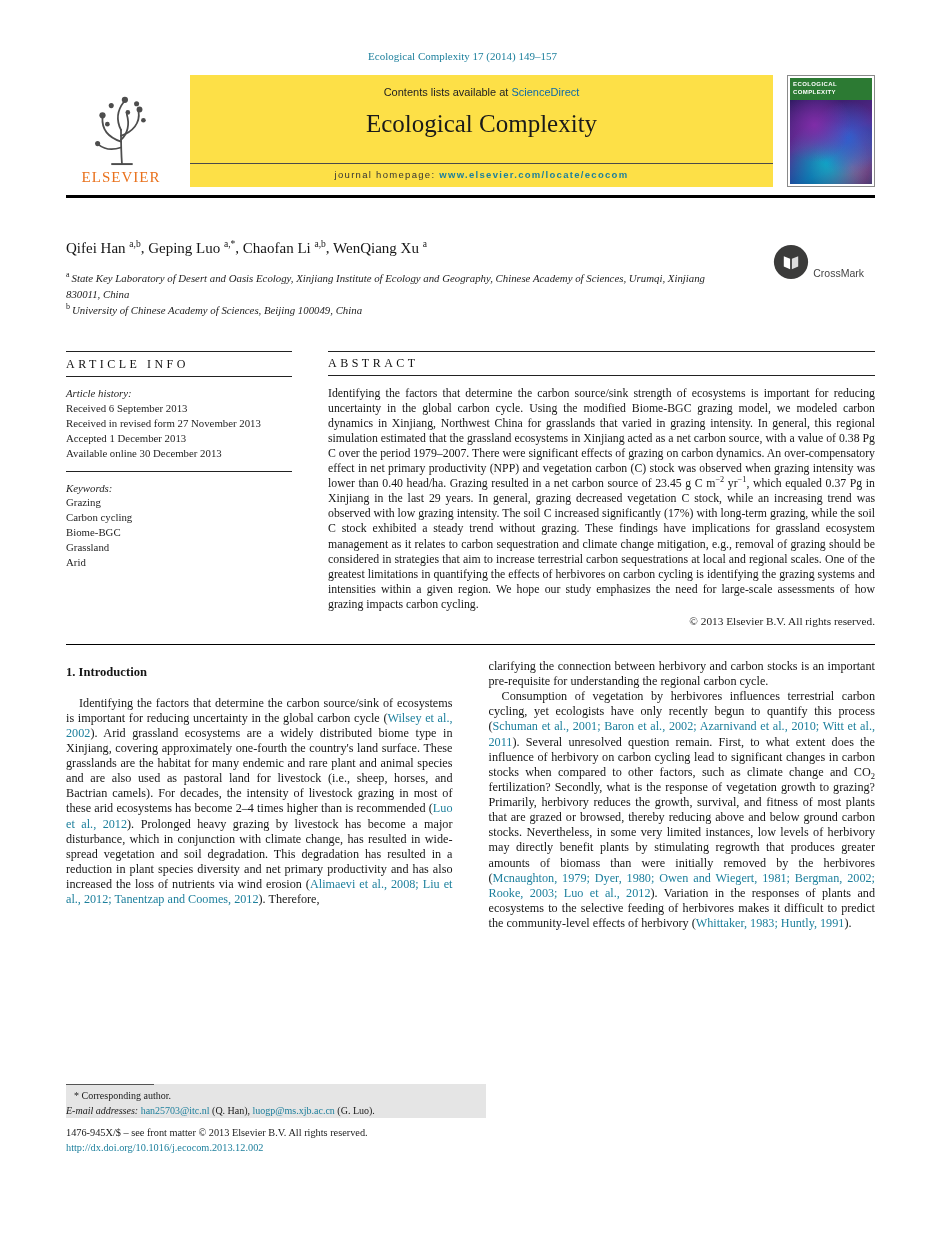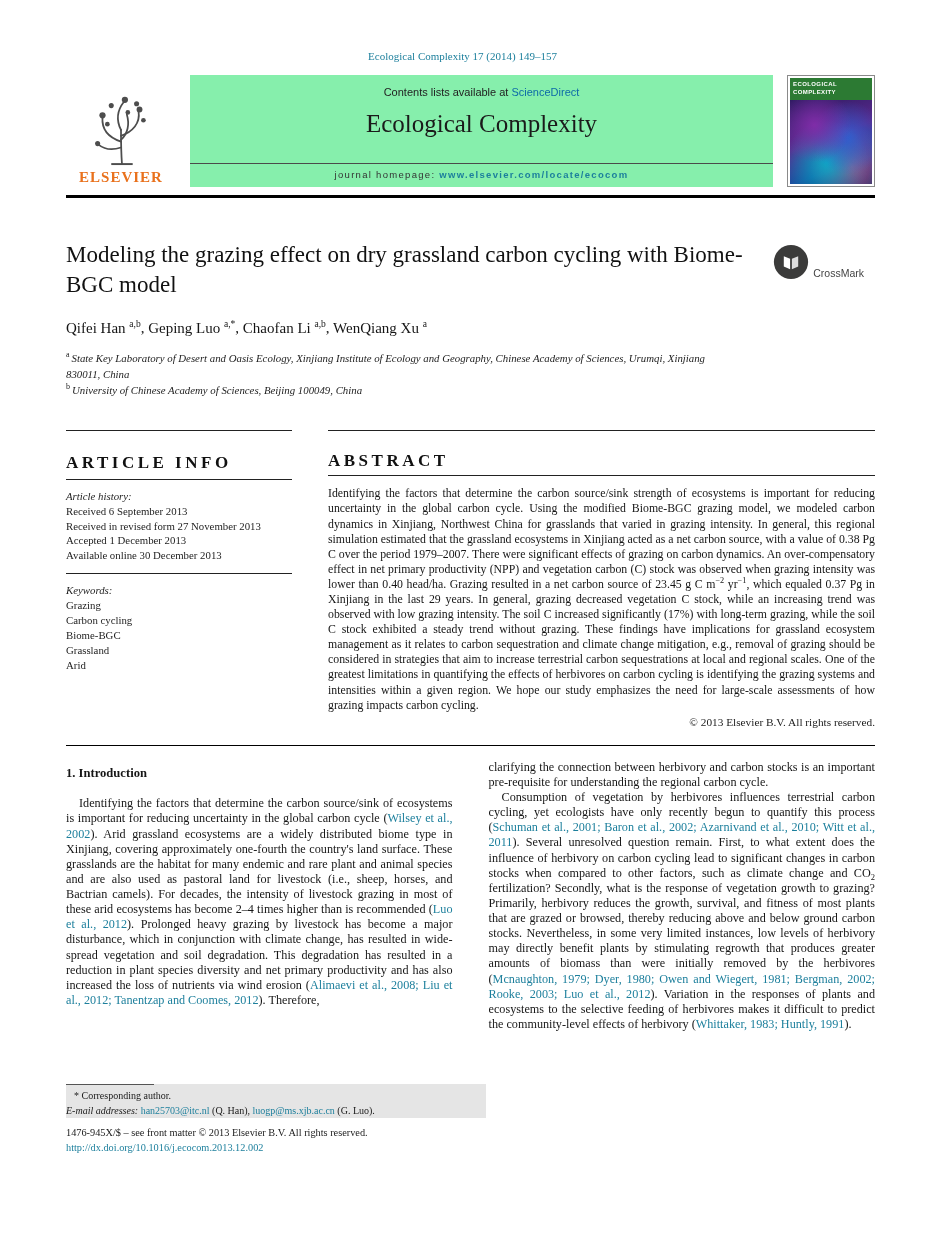--- a/index.html
+++ b/index.html
@@ -14,22 +14,22 @@
   .teal{color:var(--link-teal);}
   .blue{color:var(--link-blue);}
   .cite{color:var(--link-teal);}
   sup{vertical-align:super;font-size:70%;line-height:0;}
   sub{vertical-align:sub;font-size:70%;line-height:0;}
 
   .journal-ref{padding-top:50px;text-align:center;font-size:11px;}
 
   .header-row{margin:13px 50px 0 66px;display:flex;align-items:stretch;height:112px;}
   .elsevier-box{width:110px;display:flex;flex-direction:column;align-items:center;justify-content:flex-end;padding-bottom:1px;}
-  .elsevier-word{font-size:15px;font-weight:bold;color:var(--elsevier-orange);letter-spacing:1px;margin-top:2px;}
-  .center-box{flex:1;background:#86efac;margin:0 14px;display:flex;flex-direction:column;text-align:center;}
+  .elsevier-word{font-size:15px;font-weight:normal;color:var(--elsevier-orange);letter-spacing:1px;margin-top:2px;}
+  .center-box{flex:1;background:#fde047;margin:0 14px;display:flex;flex-direction:column;text-align:center;}
   .contents-line{font-family:"Liberation Sans",sans-serif;font-size:11px;margin-top:11px;color:#222;}
   .journal-title{font-size:25px;color:#1a1a1a;margin:12px 0 10px;flex:1;}
   .homepage-strip{border-top:1px solid #4a4a4a;padding:5px 0 7px;font-family:"Liberation Sans",sans-serif;font-size:9.5px;letter-spacing:1.3px;color:#333;}
   .homepage-strip .teal{font-weight:bold;}
   .cover-box{width:88px;border:1px solid #8a8a8a;background:#fff;padding:2px;display:flex;flex-direction:column;}
   .cover-band{background:#2c7a33;color:#fff;font-family:"Liberation Sans",sans-serif;font-size:6px;font-weight:bold;letter-spacing:.4px;padding:3px;line-height:1.3;text-align:left;}
   .cover-art{flex:1;background:
      radial-gradient(circle at 30% 30%, rgba(130,45,170,.95), rgba(130,45,170,0) 45%),
      radial-gradient(circle at 70% 45%, rgba(45,95,210,.9), rgba(45,95,210,0) 50%),
      radial-gradient(circle at 45% 75%, rgba(0,185,205,.85), rgba(0,185,205,0) 55%),
@@ -45,21 +45,21 @@
   .authors{margin:20px 50px 0 66px;font-size:15px;color:#151515;}
   .authors sup{font-size:9.5px;}
 
   .affiliations{margin:13px 50px 0 66px;font-size:10.8px;line-height:1.5;color:#222;width:640px;}
   .affiliations p{font-style:italic;}
   .affiliations sup{font-style:normal;font-size:8px;}
 
   .info-section{margin:32px 50px 0 66px;display:flex;}
   .info-col{width:226px;flex:none;font-size:10.8px;line-height:1.38;color:#1d1d1d;}
   .abstract-col{flex:1;margin-left:36px;}
-  .col-heading{font-size:17px;letter-spacing:3.5px;color:#111;padding:20px 0 4px;border-top:1px solid #222;border-bottom:1px solid #222;font-weight:bold;}
+  .col-heading{font-size:12px;letter-spacing:3.5px;color:#111;padding:4px 0 4px;border-top:1px solid #222;border-bottom:1px solid #222;}
   .label-it{font-style:italic;margin-top:9px;}
   .mini-rule{border-top:1px solid #222;margin-top:10px;}
   .abstract-text{margin-top:10px;font-size:11.8px;line-height:1.28;text-align:justify;color:#151515;}
   .copyright{text-align:right;font-size:11.3px;margin-top:3px;}
 
   .section-divider{margin:17px 50px 0 66px;border-top:1px solid #000;}
   .body-cols{margin:14px 50px 0 66px;display:flex;gap:36px;font-size:12.2px;line-height:1.24;text-align:justify;color:#161616;}
   .body-col{flex:1;}
   .intro-heading{font-size:12.6px;font-weight:bold;margin:6px 0 15px;text-align:left;}
   .indent{text-indent:13px;}
@@ -119,21 +119,20 @@
       <div class="cover-band">
         <span>ECOLOGICAL</span><br>
         <span>COMPLEXITY</span>
       </div>
       <div class="cover-art"></div>
     </div>
   </div>
   <div class="thick-rule"></div>
 
   <div class="title-row">
-    <h1 class="paper-title">Modeling the grazing effect on dry grassland carbon cycling with Biome-BGC model</h1>
     <div class="crossmark">
       <svg width="36" height="36" viewBox="0 0 40 40">
         <circle cx="20" cy="20" r="19" fill="#3b3b3a"></circle>
         <path d="M12 13.5 L19 16.5 L19 28 L12 25 Z" fill="#ffffff"></path>
         <path d="M28 13.5 L21 16.5 L21 28 L28 25 Z" fill="#dcdcdc"></path>
       </svg>
       <span class="crossmark-label">CrossMark</span>
     </div>
   </div>
 

